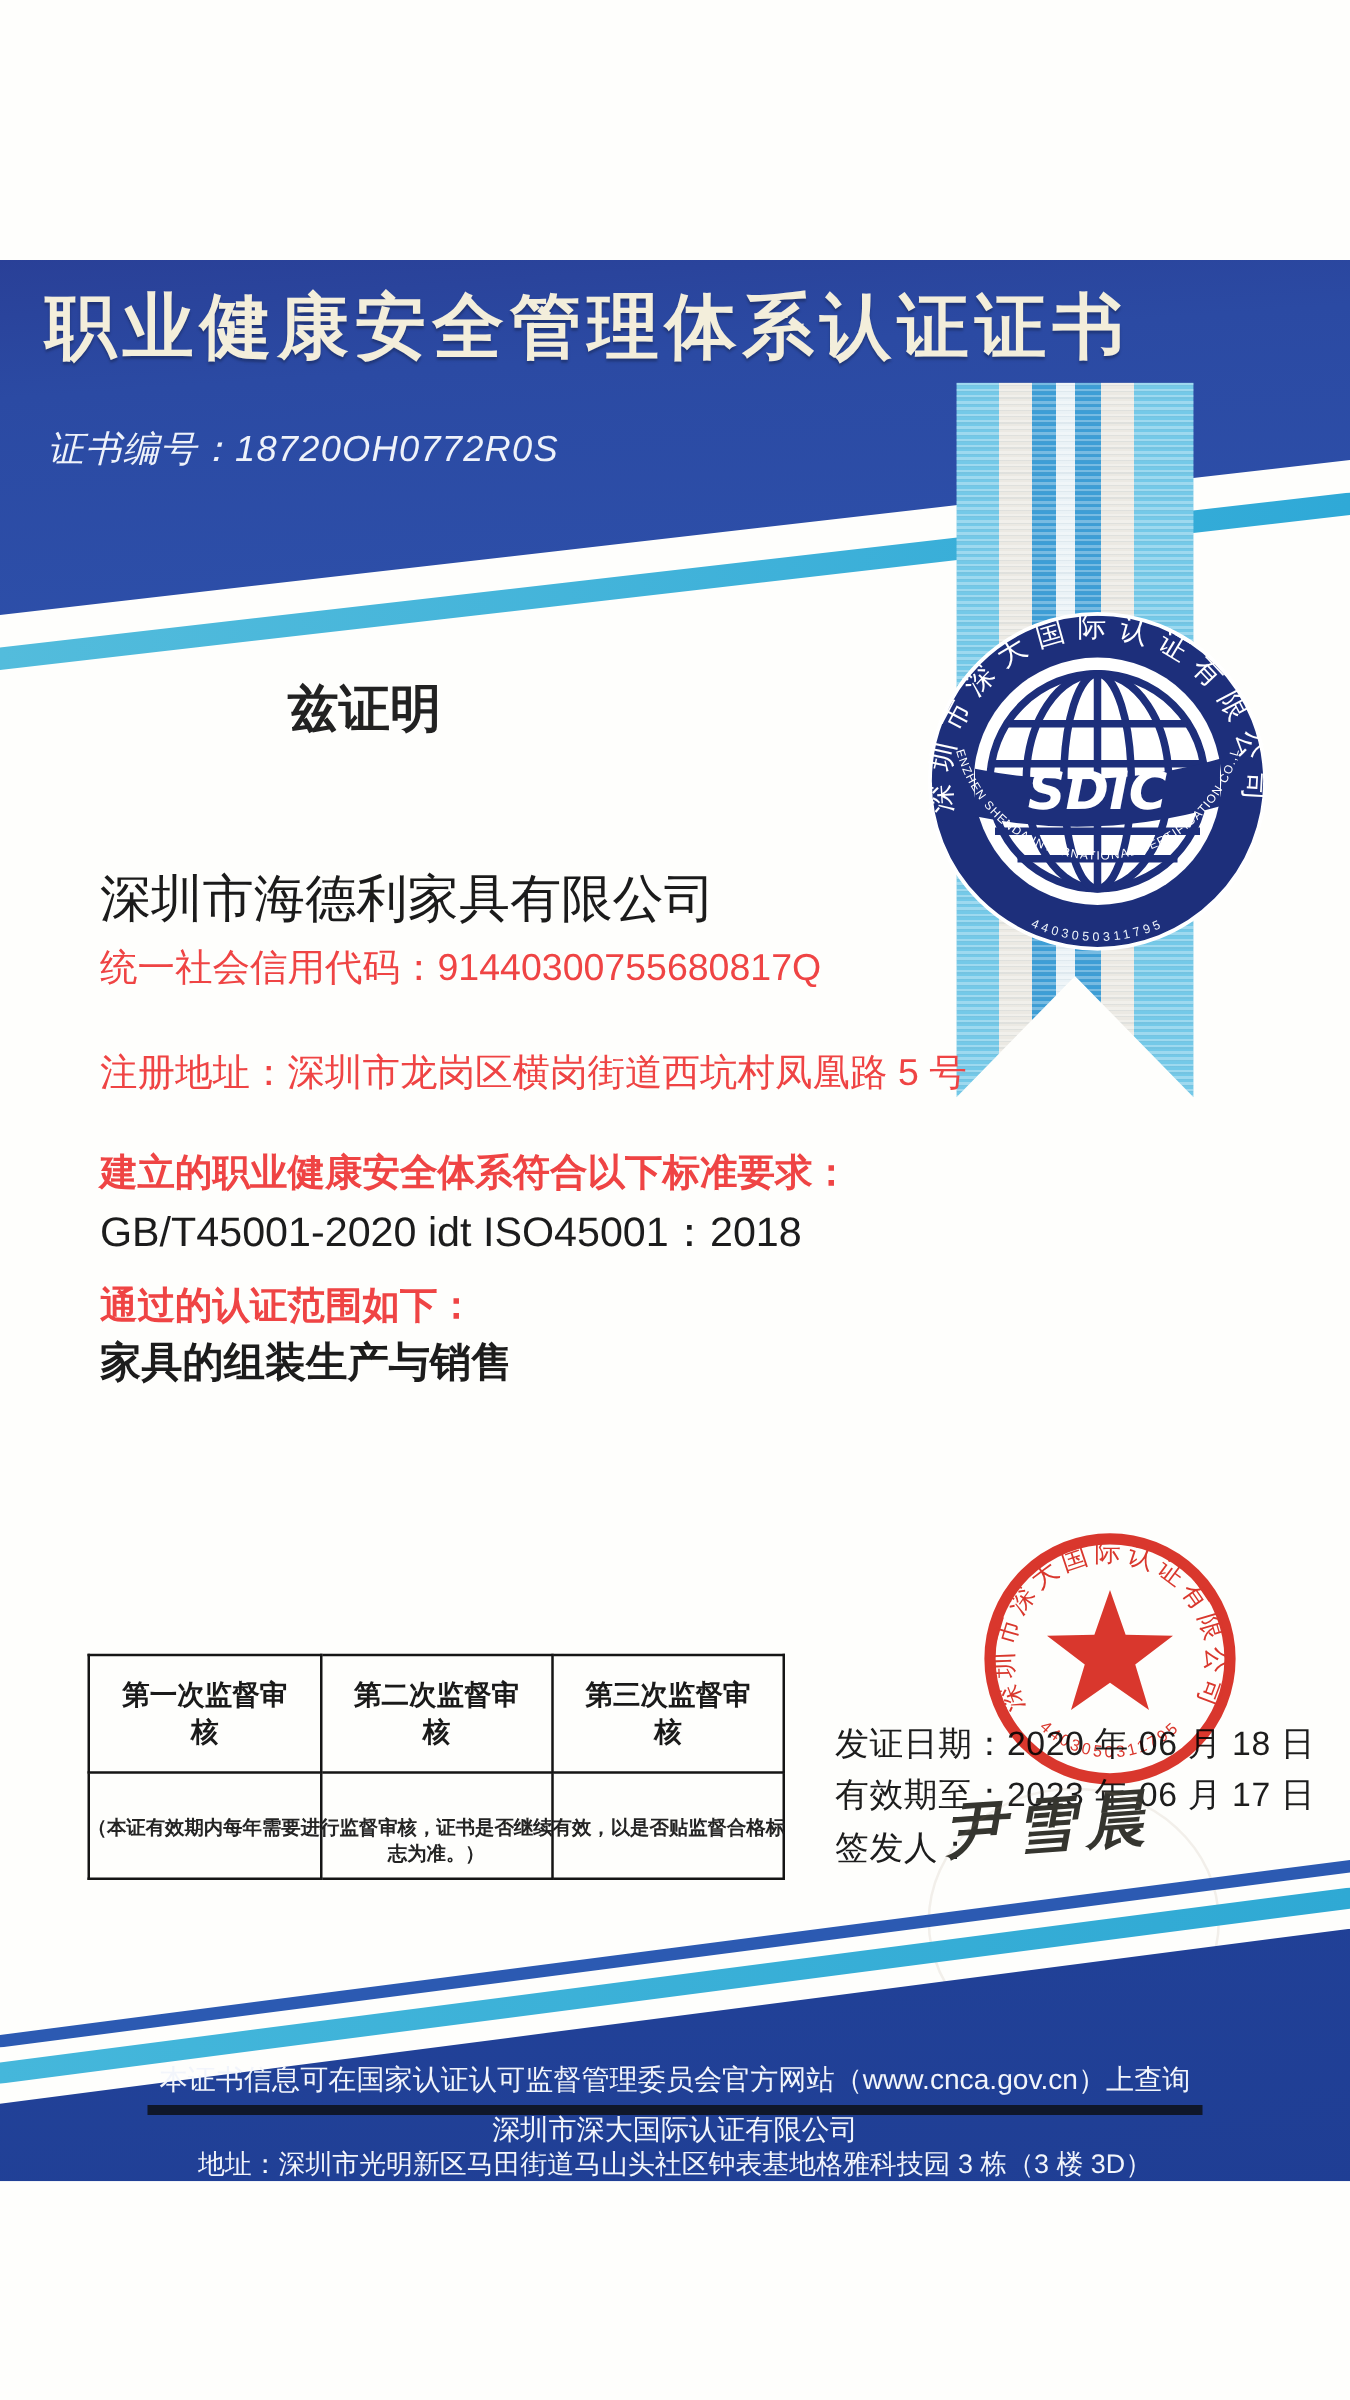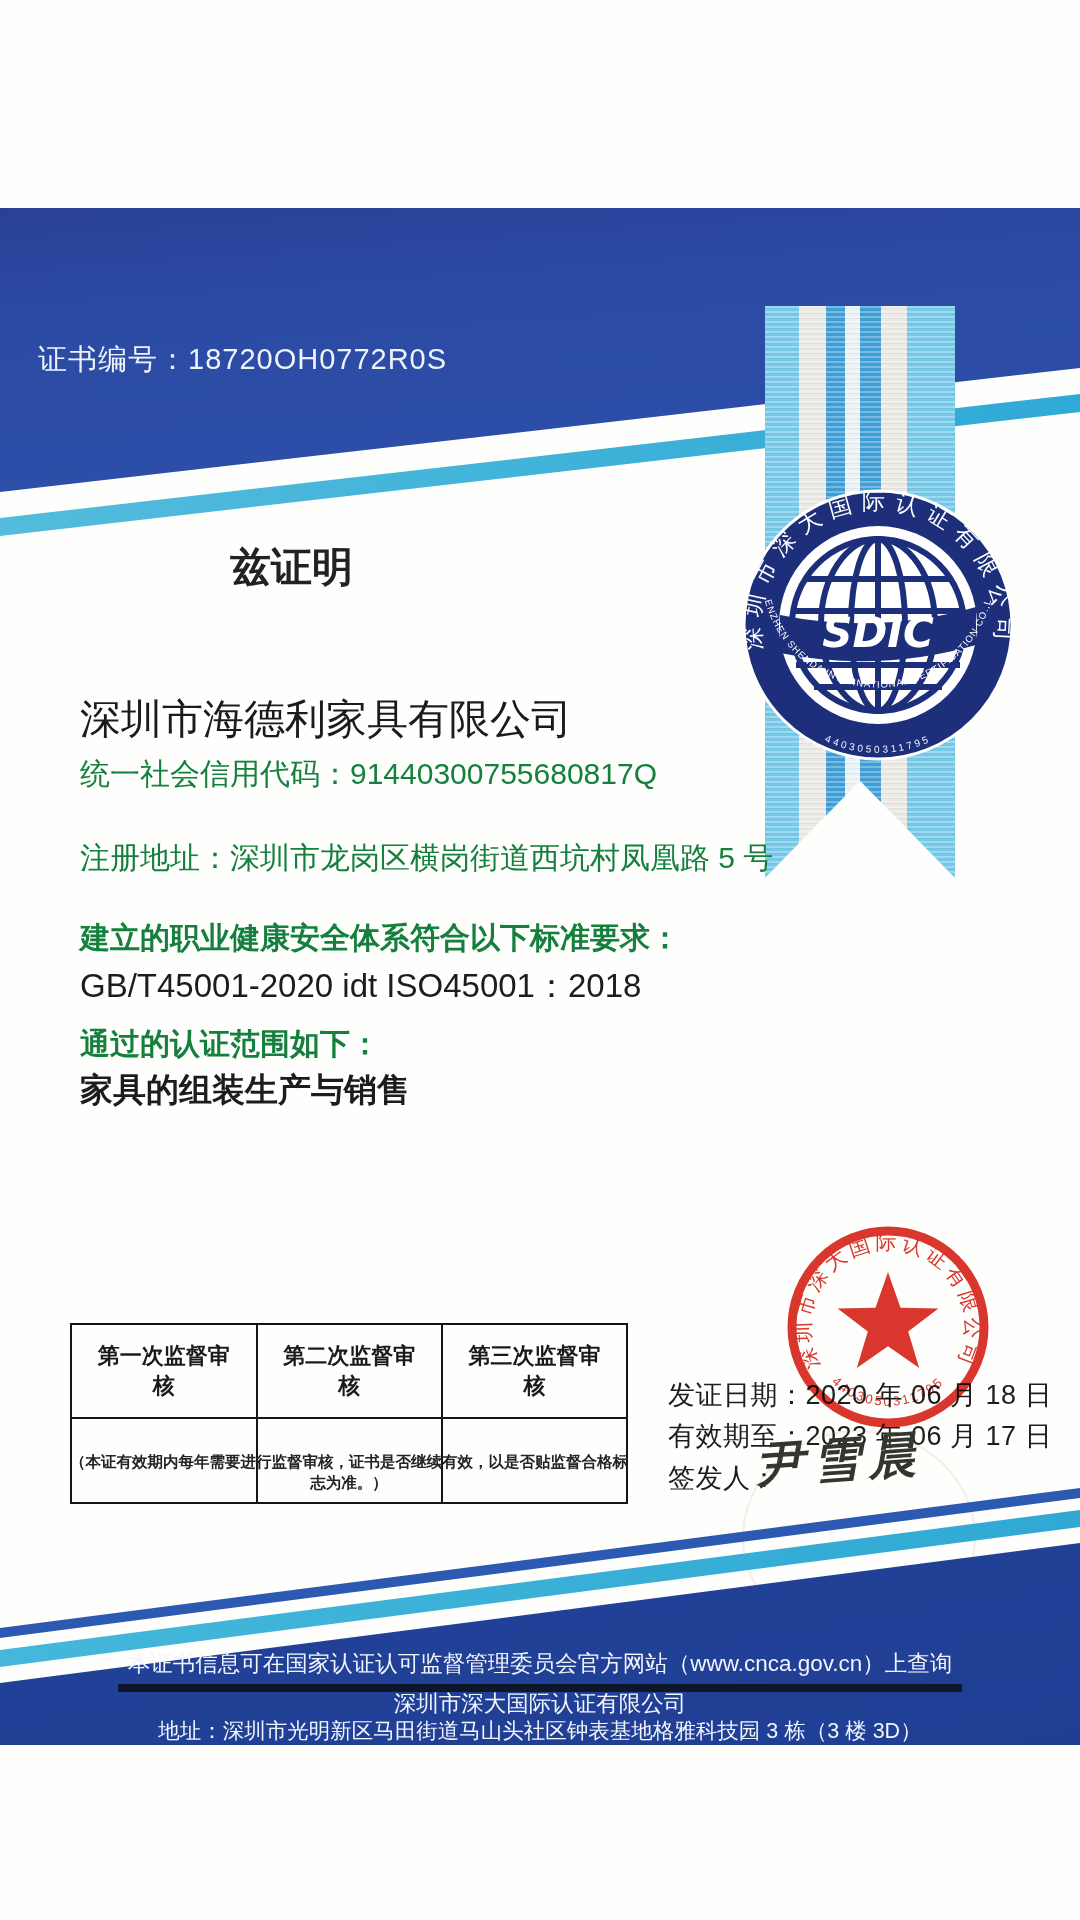--- a/index.html
+++ b/index.html
@@ -7,35 +7,35 @@
         font-family:"Liberation Sans",sans-serif;color:#1c1c1c;}
   .abs{position:absolute;}
 
   
   .header-blue{inset:0;background:linear-gradient(176deg,#28388e 6%,#2b4aa3 16%,#2d4fa9 26%,#2a49a2 100%);
     clip-path:polygon(0 208px,1080px 208px,1080px 368px,0 492px);}
   .teal-stripe-top{inset:0;background:linear-gradient(90deg,#53bcdc,#2fa9d7);
     clip-path:polygon(0 518px,1080px 394px,1080px 412px,0 536px);}
   .cert-title{left:36px;top:224px;width:1000px;font-family:"DejaVu Serif",serif;font-weight:bold;
     font-size:57px;letter-spacing:5px;color:#f3eedb;text-shadow:0 2px 2px rgba(0,0,0,.25);}
-  .cert-no{left:38px;top:340px;font-size:29px;color:#eef2fa;letter-spacing:1px;}
+  .cert-no{left:38px;top:340px;font-size:29px;color:#eef2fa;letter-spacing:1px;font-style:italic;}
 
   
   .ribbon{left:765px;top:306px;width:190px;height:572px;
     background:
       repeating-linear-gradient(180deg,rgba(255,255,255,.30) 0 2px,rgba(120,150,170,.10) 2px 3px,rgba(0,0,0,0) 3px 5px),
       linear-gradient(90deg,#74c9e8 0 18%,#ebe9e3 18% 32%,#3d9ed6 32% 42%,#eaf2f6 42% 50%,#3d9ed6 50% 61%,#ebe9e3 61% 75%,#74c9e8 75% 100%);
     clip-path:polygon(0 0,100% 0,100% 100%,50% 83%,0 100%);
     box-shadow:0 2px 6px rgba(0,0,0,.18);}
   .seal-svg{left:741px;top:488px;}
 
   
   .certify{left:230px;top:540px;font-size:41px;font-weight:700;color:#222;}
   .company{left:80px;top:692px;font-size:41px;font-weight:500;color:#1b1b1b;}
-  .line30{font-size:30px;color:#15803d;}
+  .line30{font-size:30px;color:#ef4444;}
   .credit{left:80px;top:754px;}
   .address{left:80px;top:838px;}
   .std-intro{left:80px;top:918px;font-weight:600;}
   .std{left:80px;top:964px;font-size:33px;font-weight:500;}
   .scope-intro{left:80px;top:1024px;font-weight:600;}
   .scope{left:80px;top:1068px;font-size:33px;font-weight:600;}
 
   
   .audit{left:70px;top:1323px;width:558px;height:119px;border-collapse:collapse;}
   .audit th,.audit td{border:2px solid #151515;}
@@ -69,20 +69,21 @@
   .f3{top:1716px;font-size:21.5px;}
 </style>
 </head>
 <body>
 
 <div id="page">
 
   <div class="abs teal-stripe-top"></div>
   <div class="abs header-blue"></div>
 
+  <div class="abs cert-title">职业健康安全管理体系认证证书</div>
   <div class="abs cert-no">证书编号：18720OH0772R0S</div>
 
   <div class="abs ribbon"></div>
   <svg class="abs seal-svg" width="274" height="274" viewBox="-137 -137 274 274">
     <circle cx="0" cy="0" r="134" fill="#1d2f7b" stroke="#ffffff" stroke-width="3"></circle>
     <circle cx="0" cy="0" r="99" fill="#ffffff"></circle>
 
     <g stroke="#1d2f7b" fill="none" stroke-width="6">
       <circle cx="0" cy="0" r="86"></circle>
       <ellipse cx="0" cy="0" rx="57" ry="86"></ellipse>

